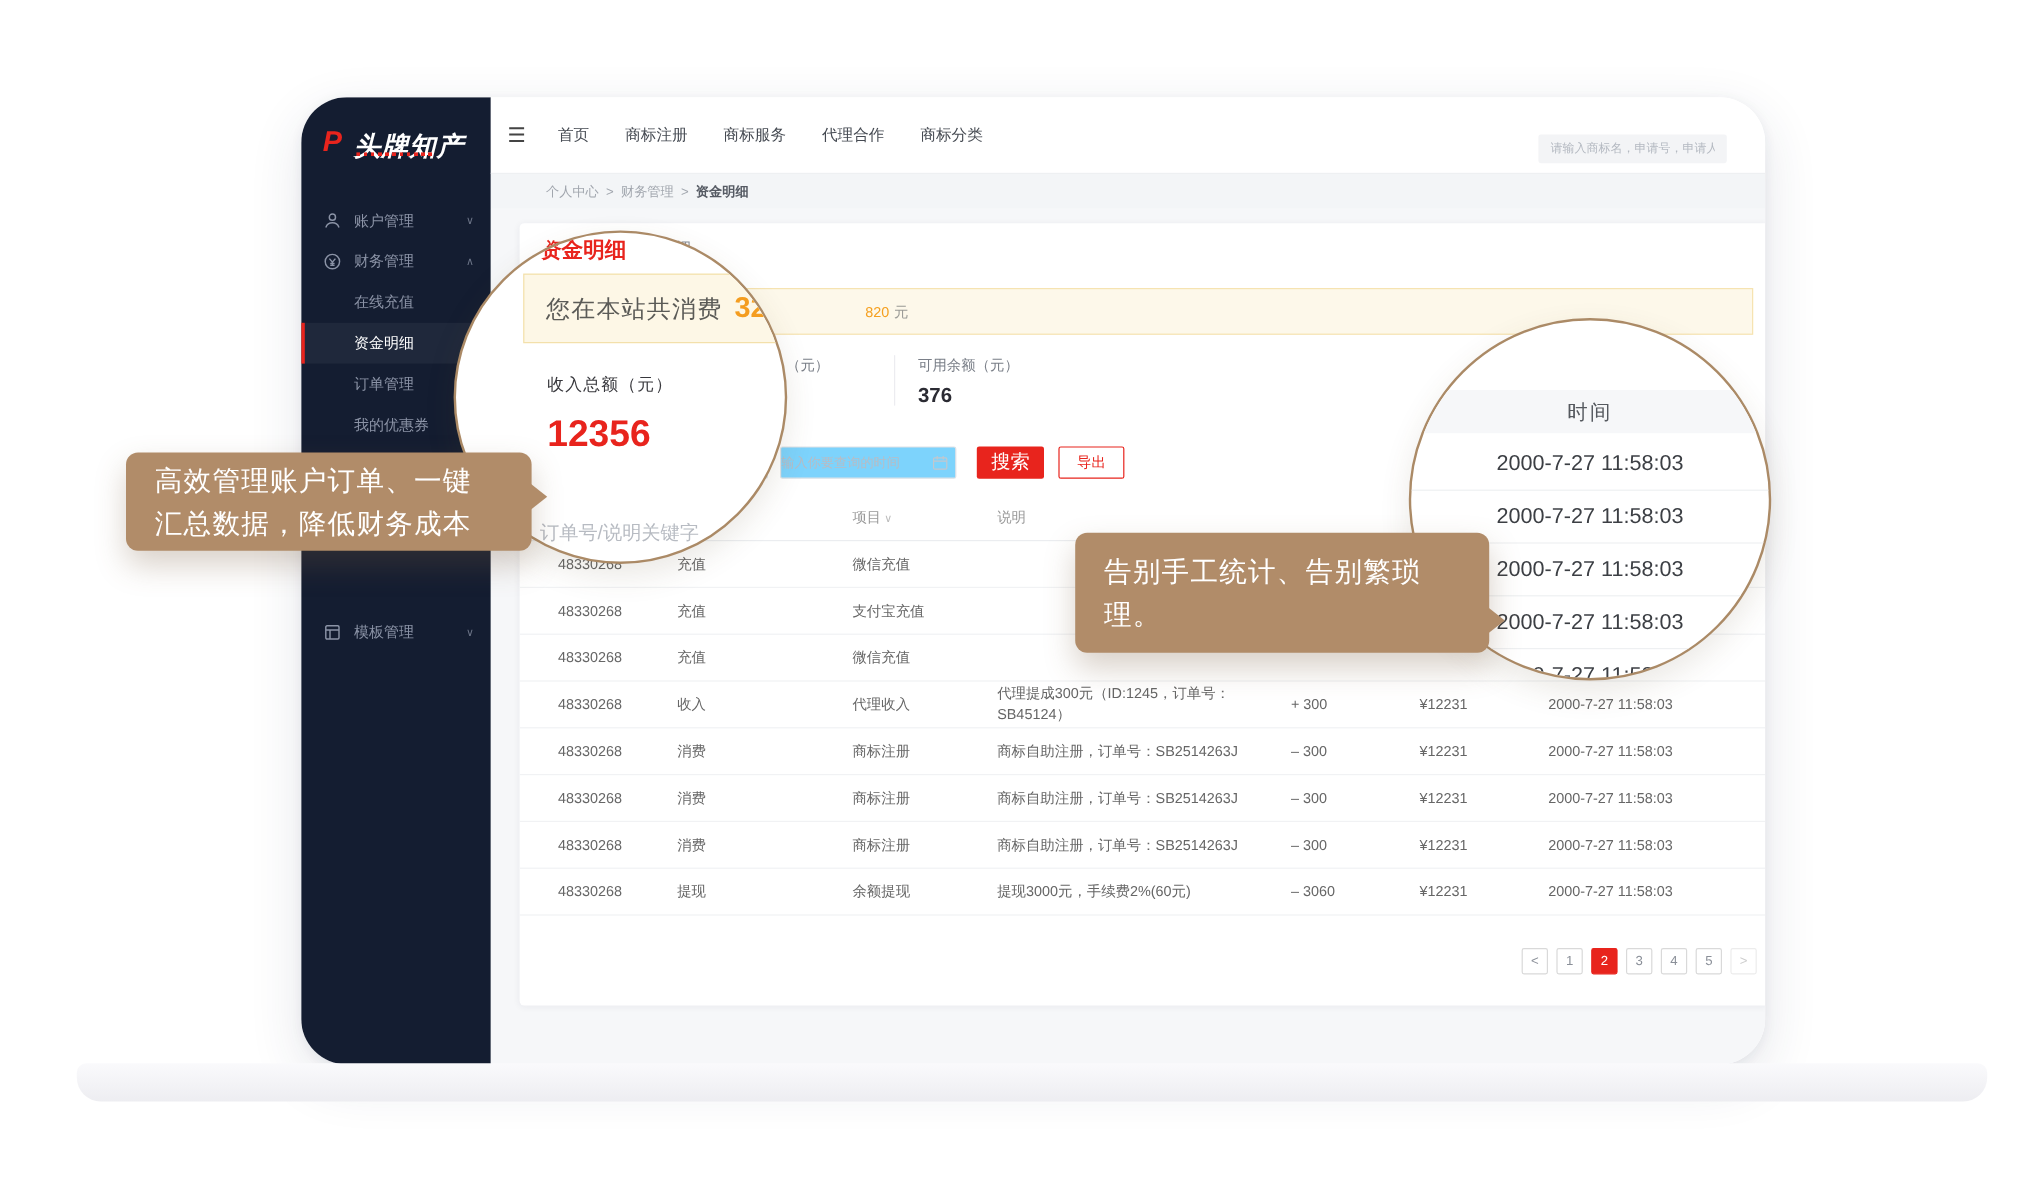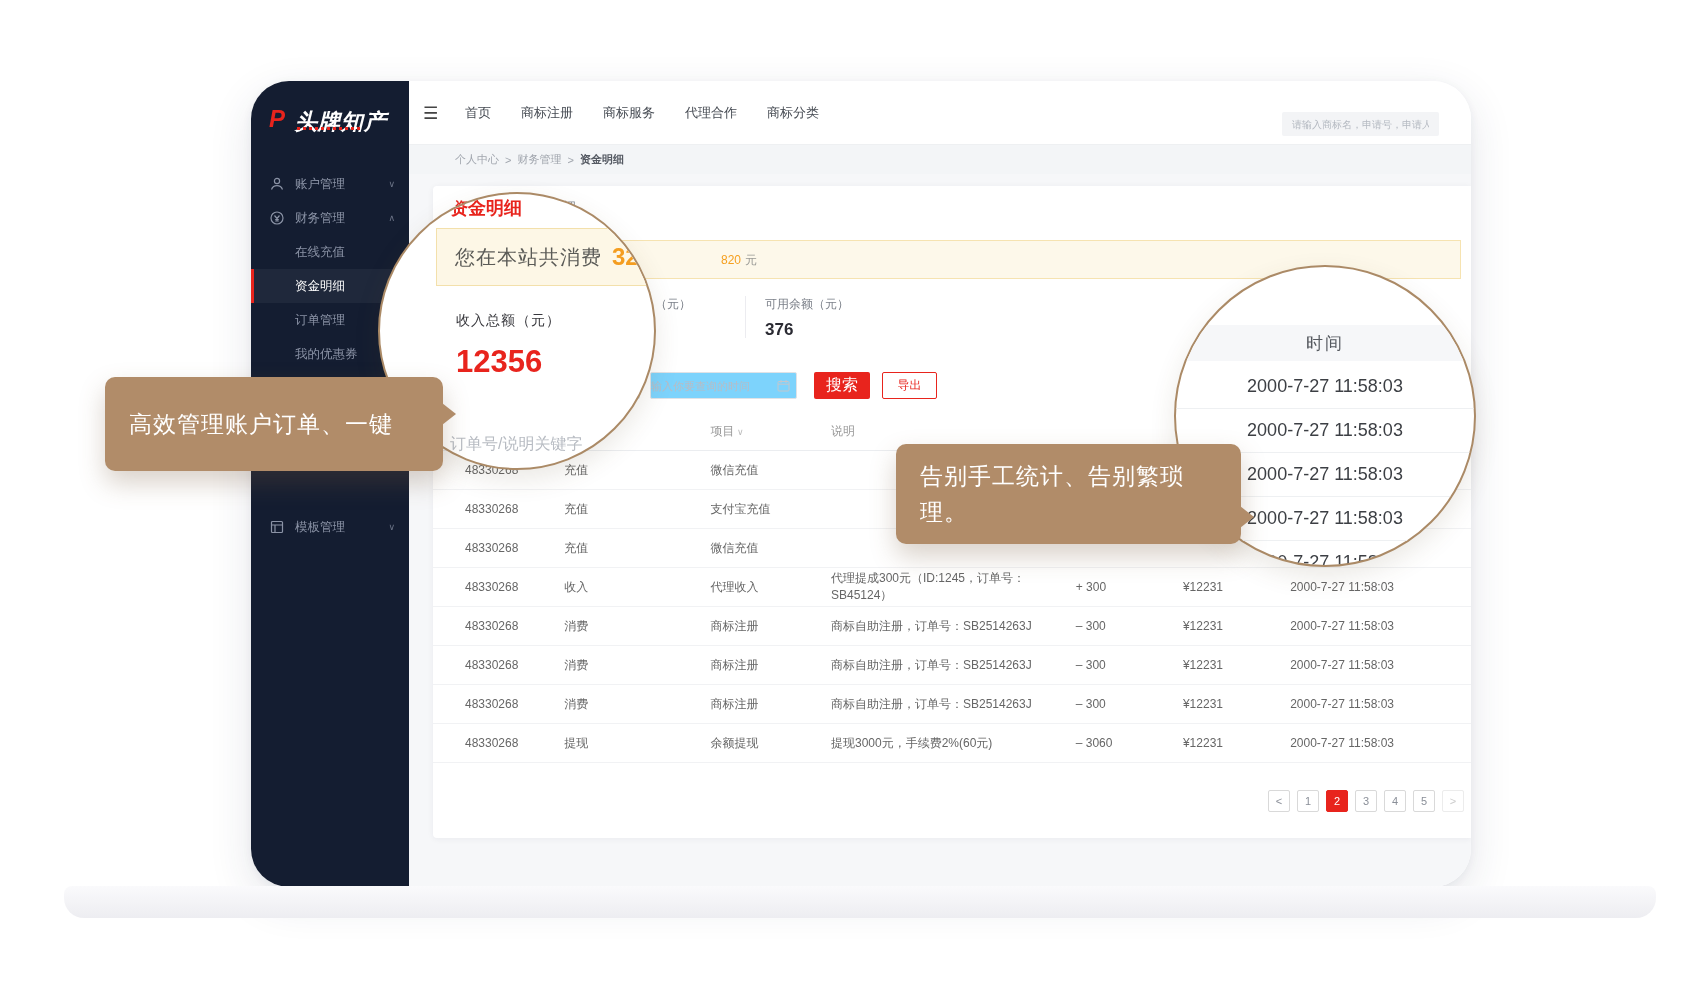--- a/index.html
+++ b/index.html
@@ -107,21 +107,21 @@
   .ml-banner .num { font-size: 24px; font-weight: bold; color: #f49d20; margin-left: 10px; }
   .ml-income-lbl { position: absolute; left: 76px; top: 118px; font-size: 14px; color: #38383d; letter-spacing: 1px; }
   .ml-income-val { position: absolute; left: 76px; top: 150px; font-size: 31px; font-weight: bold; color: #e8241d; }
   .ml-keyword { position: absolute; left: 70px; top: 240px; font-size: 16px; color: #b7bbc2; white-space: nowrap; }
   .mr-band { position: absolute; left: 0; right: 0; top: 58px; height: 36px; background: #f6f7f9;
     display: flex; align-items: center; justify-content: center; font-size: 17px; color: #55595f; letter-spacing: 2px; }
   .mr-row { position: absolute; left: 0; right: 0; height: 44px; display: flex; align-items: center;
     justify-content: center; font-size: 18px; color: #3c3f44; border-bottom: 1px solid #eef0f2; white-space: nowrap; }
   
   .callout { position: absolute; background: #b18c69; border-radius: 10px; color: #fff; z-index: 60;
-    padding: 29px 24px; font-size: 23px; line-height: 36px; letter-spacing: 1px;
+    padding: 5px 24px; font-size: 23px; line-height: 36px; letter-spacing: 1px;
     box-shadow: 0 12px 26px rgba(120,90,60,.28); }
   .callout::after { content: ""; position: absolute; right: -13px; width: 0; height: 0;
     border-top: 11px solid transparent; border-bottom: 11px solid transparent; border-left: 14px solid #b18c69; }
   .co-left { left: 105px; top: 377px; width: 338px; }
   .co-left::after { top: 26px; }
   .co-right { left: 896px; top: 444px; width: 345px; padding: 14px 24px; }
   .co-right::after { top: 62px; }
   svg { display: block; }
 </style>
 </head>
@@ -350,19 +350,20 @@
   <div class="mr-band">时间</div>
   <div class="mr-row" style="top:98px;">2000-7-27  11:58:03</div>
   <div class="mr-row" style="top:142px;">2000-7-27  11:58:03</div>
   <div class="mr-row" style="top:186px;">2000-7-27  11:58:03</div>
   <div class="mr-row" style="top:230px;">2000-7-27  11:58:03</div>
   <div class="mr-row" style="top:274px;">2000-7-27  11:58:03</div>
 </div>
 
 <div class="callout co-left">
   <div>高效管理账户订单、一键</div>
+  <div>汇总数据，降低财务成本</div>
 </div>
 <div class="callout co-right">
   <div>告别手工统计、告别繁琐</div>
   <div>理。</div>
 </div>
 
 <div class="laptop-base"></div>
 
 </body></html>

